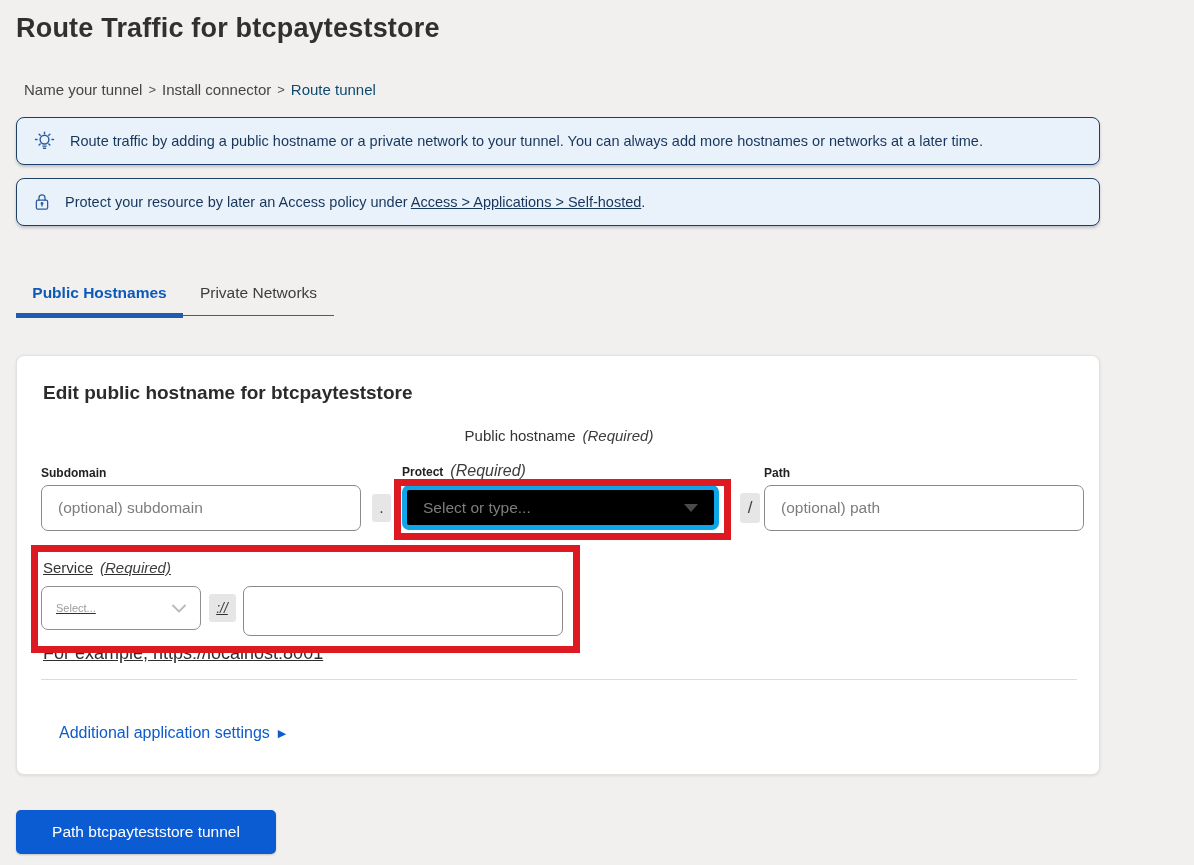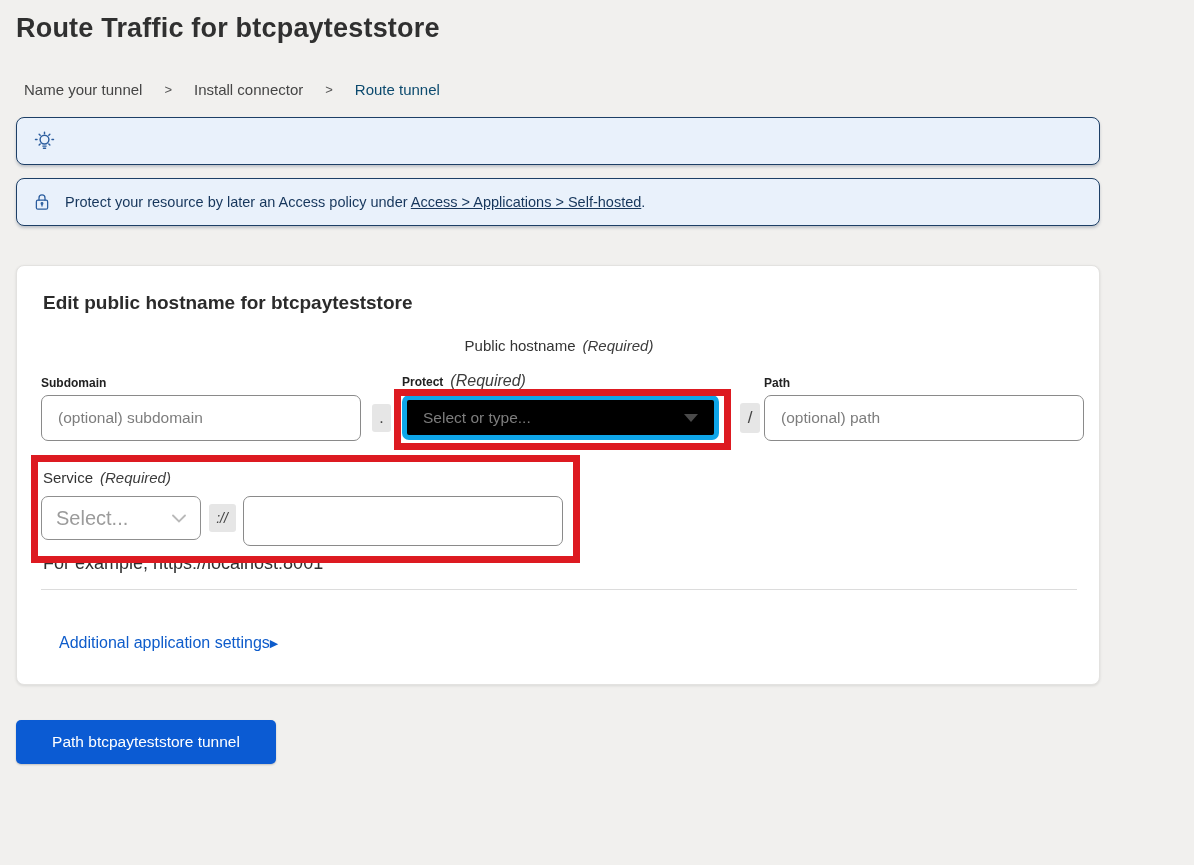--- a/index.html
+++ b/index.html
@@ -19,21 +19,21 @@
     font-weight: 600;
     color: #303030;
     letter-spacing: 0.2px;
   }
   .breadcrumb {
     margin: 37px 0 0 24px;
     font-size: 15px;
     color: #454545;
     display: flex;
     align-items: center;
-    gap: 22px;
+    gap: 6px;
   }
   .breadcrumb .crumb { cursor: default; }
   .breadcrumb .crumb.current { font-weight: 400; color: #0c4a6e; }
   .breadcrumb .sep { color: #555; font-size: 13px; }
 
   
   .banner {
     margin: 13px 16px 0 16px;
     width: 1084px;
     height: 48px;
@@ -151,46 +151,47 @@
     cursor: pointer;
   }
   .combo .ph { font-size: 15.5px; color: #7d7d7d; }
   .caret-down {
     width: 0; height: 0;
     border-left: 7px solid transparent;
     border-right: 7px solid transparent;
     border-top: 8px solid #4a4a4a;
   }
 
-  .service-block { margin-top: 28px; margin-left: 2px; }
+  .service-block { margin-top: 28px; margin-left: 2px; text-decoration: underline; }
   .service-label { font-size: 15px; color: #333; font-weight: 400; }
   .service-row { margin-top: 10px; margin-left: -2px; display: flex; align-items: flex-start; }
   .service-select {
     width: 160px;
     height: 44px;
     border: 1px solid #8f8f8f;
     border-radius: 7px;
     background: #fff;
     display: flex;
     align-items: center;
     justify-content: space-between;
     padding: 0 14px;
     cursor: pointer;
   }
-  .service-select .ph { font-size: 20px; color: #9b9b9b; }
+  .service-select .ph { font-size: 11px; color: #9b9b9b; }
   .service-row .sep-cell { width: 42px; height: 44px; }
   .service-url { width: 320px; height: 50px; }
   .helper { margin-top: 7px; font-size: 18px; color: #2e2e2e; }
 
   .divider { margin-top: 15px; border-top: 1px solid #dcdcdc; width: 1036px; }
 
   .settings-link {
     margin: 44px 0 0 18px;
     display: inline-flex;
     align-items: center;
+    gap: 8px;
     color: #0e5ccb;
     font-size: 16px;
     cursor: pointer;
   }
   .settings-link .arrow { font-size: 11px; margin-top: 1px; }
 
   
   .annotation {
     position: absolute;
     border: 7px solid #dd1a21;
@@ -231,37 +232,42 @@
   </div>
 
   <div class="banner first">
     <span class="icon">
       <svg width="23" height="23" viewBox="0 0 24 24" fill="none" stroke="#2b5d9e" stroke-width="1.5" stroke-linecap="round">
         <circle cx="12" cy="10" r="4.6"></circle>
         <path d="M10.3 16.8h3.4M10.9 19h2.2"></path>
         <path d="M12 2.2v1.6M4.2 10H2.6M21.4 10h-1.6M6.4 4.4l1.1 1.1M17.6 4.4l-1.1 1.1M6.4 15.6l1.1-1.1M17.6 15.6l-1.1-1.1"></path>
       </svg>
     </span>
+    <span>Route traffic by adding a public hostname or a private network to your tunnel. You can always add more hostnames or networks at a later time.</span>
   </div>
 
   <div class="banner">
     <span class="icon">
       <svg width="18" height="20" viewBox="0 0 24 26" fill="none" stroke="#2b5d9e" stroke-width="1.7" stroke-linecap="round">
         <rect x="4.5" y="10.5" width="15" height="12" rx="2"></rect>
         <path d="M8 10.5V7.5a4 4 0 0 1 8 0v3"></path>
         <circle cx="12" cy="15" r="1.1"></circle>
         <path d="M12 16.2v2.2"></path>
       </svg>
     </span>
     <span>
       <span>Protect your resource by later an Access policy under</span>
       <a class="inline-link">Access &gt; Applications &gt; Self-hosted</a><span>.</span>
     </span>
   </div>
 
+  <div class="tabbar">
+    <div class="tab public active">Public Hostnames</div>
+    <div class="tab private">Private Networks</div>
+  </div>
 
   <div class="card">
 
     <h2 class="card-title">Edit public hostname for btcpayteststore</h2>
 
     <div class="field-intro">
       <span>Public hostname</span><span class="req">(Required)</span>
     </div>
 
     <div class="host-grid">

